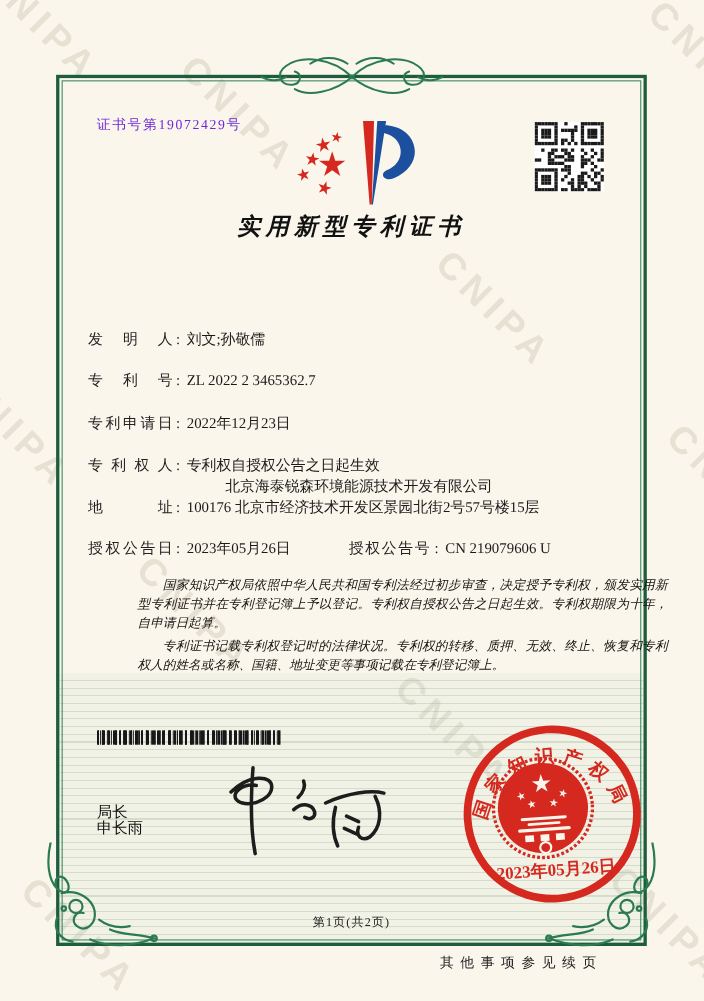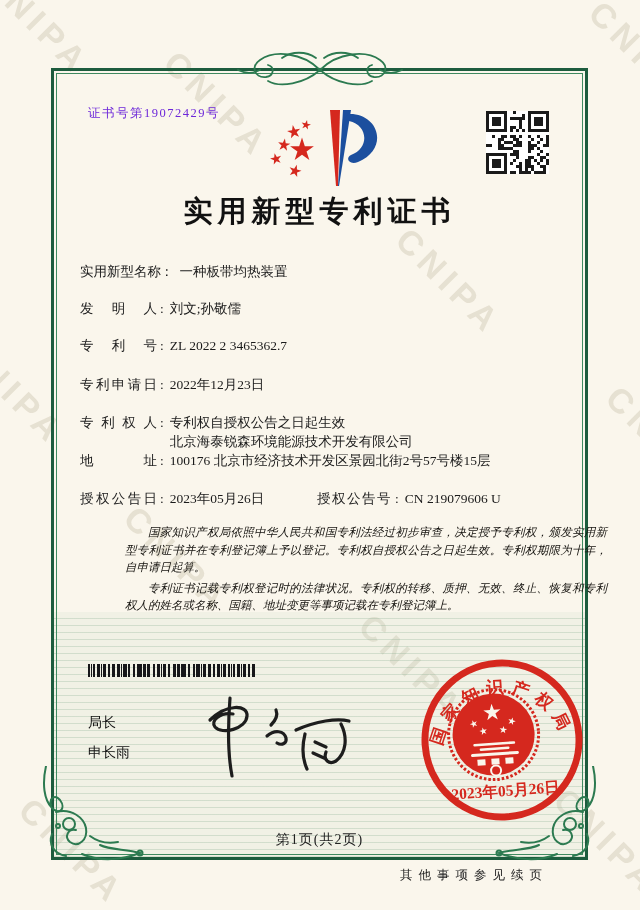--- a/index.html
+++ b/index.html
@@ -34,31 +34,31 @@
   .flourish{position:absolute; left:224px; top:46px; z-index:2;}
   .corner-orn{position:absolute; z-index:2;}
   .corner-orn.left{left:38px; top:766px;}
   .corner-orn.right{left:491px; top:766px; transform:scaleX(-1);}
   
   .cert-no{position:absolute; left:88px; top:105px; font-size:12.5px; letter-spacing:1.5px; color:#6d28d9; z-index:2;}
   .logo{position:absolute; left:257px; top:102px; z-index:2;}
   .qr{position:absolute; left:486px; top:111px; width:63px; height:63px; background:#fff; z-index:2;}
   .title{
     position:absolute; left:51px; top:192px; width:537px; text-align:center;
-    font-size:29px; font-weight:bold; letter-spacing:5px; color:#111; z-index:2;
+    font-size:21px; font-weight:bold; letter-spacing:5px; color:#111; z-index:2;font-style:italic;
   }
   
   .row{position:absolute; left:80px; font-size:13.5px; line-height:19px; z-index:2; white-space:nowrap;}
   .lbl{
     display:inline-block; width:77px; text-align:justify; text-align-last:justify;
     vertical-align:top; color:#222;
   }
   .colon{display:inline-block; margin:0 6px 0 3px; vertical-align:top;}
   .val{display:inline-block; vertical-align:top; color:#1a1a1a;}
-  .val .v2{display:block;}
+  .val .v2{display:block;margin-left:35px;}
   .row .group2{position:absolute; left:237px; top:0; white-space:nowrap;}
   .group2 .lbl2{display:inline-block; letter-spacing:1.5px; color:#222;}
   
   .paras{
     position:absolute; left:78px; top:524px; width:482px; z-index:2;
     font-size:11.5px; line-height:17.5px; font-style:italic; color:#15130f;
     text-align:justify;
     margin-left:47px;
   }
   .paras p{margin:0 0 3px 0; text-indent:2em;}
@@ -68,21 +68,21 @@
     background:
       repeating-linear-gradient(90deg,#17171a 0 2px, rgba(0,0,0,0) 2px 5px),
       repeating-linear-gradient(90deg,#17171a 0 1px, rgba(0,0,0,0) 1px 7px) 3px 0,
       repeating-linear-gradient(90deg,#17171a 0 1px, rgba(0,0,0,0) 1px 4px) 1px 0;
   }
   
   .signer{position:absolute; left:88px; font-size:14px; color:#111; z-index:2;}
   .signature{position:absolute; left:186px; top:686px; z-index:2;}
   .seal{position:absolute; left:418px; top:656px; transform:rotate(-4deg); z-index:4;}
   
-  .page-num{position:absolute; left:51px; top:831px; width:537px; text-align:center; font-size:14px; letter-spacing:1px; color:#222; z-index:2;}
+  .page-num{position:absolute; left:51px; top:831px; width:537px; text-align:center; font-size:11px; letter-spacing:1px; color:#222; z-index:2;}
   .foot-note{position:absolute; left:0; top:867px; width:548px; text-align:right; font-size:12.5px; letter-spacing:6px; color:#222; z-index:2;}
 </style>
 </head>
 <body>
 
 <div class="page">
 
   <div class="wm" style="left:-30px;top:2px">CNIPA</div>
   <div class="wm" style="left:150px;top:85px">CNIPA</div>
   <div class="wm" style="left:575px;top:35px">CNIPA</div>
@@ -363,23 +363,20 @@
         <rect x="39" y="60" width="3" height="3" fill="#1a1a1a"></rect>
         <rect x="42" y="60" width="3" height="3" fill="#1a1a1a"></rect>
         <rect x="48" y="60" width="3" height="3" fill="#1a1a1a"></rect>
         <rect x="51" y="60" width="3" height="3" fill="#1a1a1a"></rect>
         <rect x="54" y="60" width="3" height="3" fill="#1a1a1a"></rect>
         <rect x="57" y="60" width="3" height="3" fill="#1a1a1a"></rect>
       </svg></div>
 
   <div class="title">实用新型专利证书</div>
 
-  <div class="row" style="top:262px">
-    <span class="lbl">实用新型名称</span><span class="colon">：</span><span class="val">一种板带均热装置</span>
-  </div>
   <div class="row" style="top:299px">
     <span class="lbl">发明人</span><span class="colon">:</span><span class="val">刘文;孙敬儒</span>
   </div>
   <div class="row" style="top:336px">
     <span class="lbl">专利号</span><span class="colon">:</span><span class="val">ZL 2022 2 3465362.7</span>
   </div>
   <div class="row" style="top:375px">
     <span class="lbl">专利申请日</span><span class="colon">:</span><span class="val">2022年12月23日</span>
   </div>
   <div class="row" style="top:413px">
@@ -395,21 +392,21 @@
     </span>
   </div>
 
   <div class="paras">
     <p>国家知识产权局依照中华人民共和国专利法经过初步审查，决定授予专利权，颁发实用新型专利证书并在专利登记簿上予以登记。专利权自授权公告之日起生效。专利权期限为十年，自申请日起算。</p>
     <p>专利证书记载专利权登记时的法律状况。专利权的转移、质押、无效、终止、恢复和专利权人的姓名或名称、国籍、地址变更等事项记载在专利登记簿上。</p>
   </div>
 
   <div class="barcode"></div>
 
-  <div class="signer" style="top:714px">局长</div>
+  <div class="signer" style="top:730px">局长</div>
   <div class="signer" style="top:744px">申长雨</div>
 
   <svg class="signature" width="170" height="100" viewBox="0 0 170 100">
     <g stroke="#1d1d1d" fill="none" stroke-width="3.2" stroke-linecap="round" stroke-linejoin="round">
       <path d="M24,34 C40,18 62,18 61,30 C60,43 36,49 29,41 C24,35 34,26 47,28"></path>
       <path d="M44,12 C42,38 41,64 46,90"></path>
       <path d="M90,24 C92,29 90,34 85,39"></path>
       <path d="M81,50 C89,43 98,45 100,52 C101,57 96,60 91,57"></path>
       <path d="M110,44 C130,35 151,32 163,35"></path>
       <path d="M119,48 C116,60 116,72 121,83"></path>

